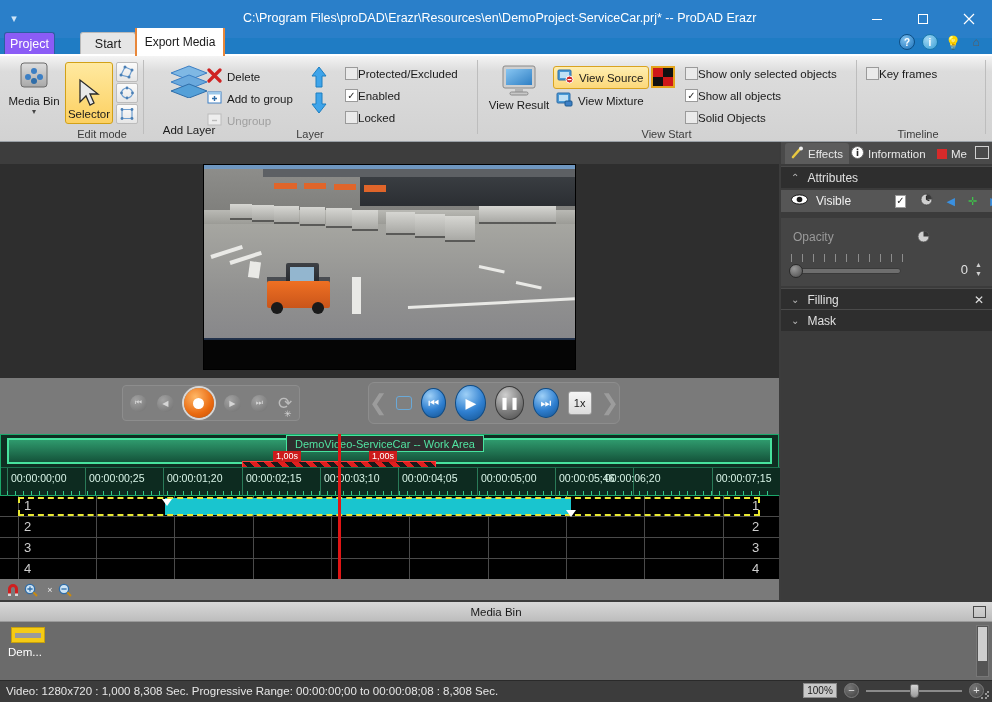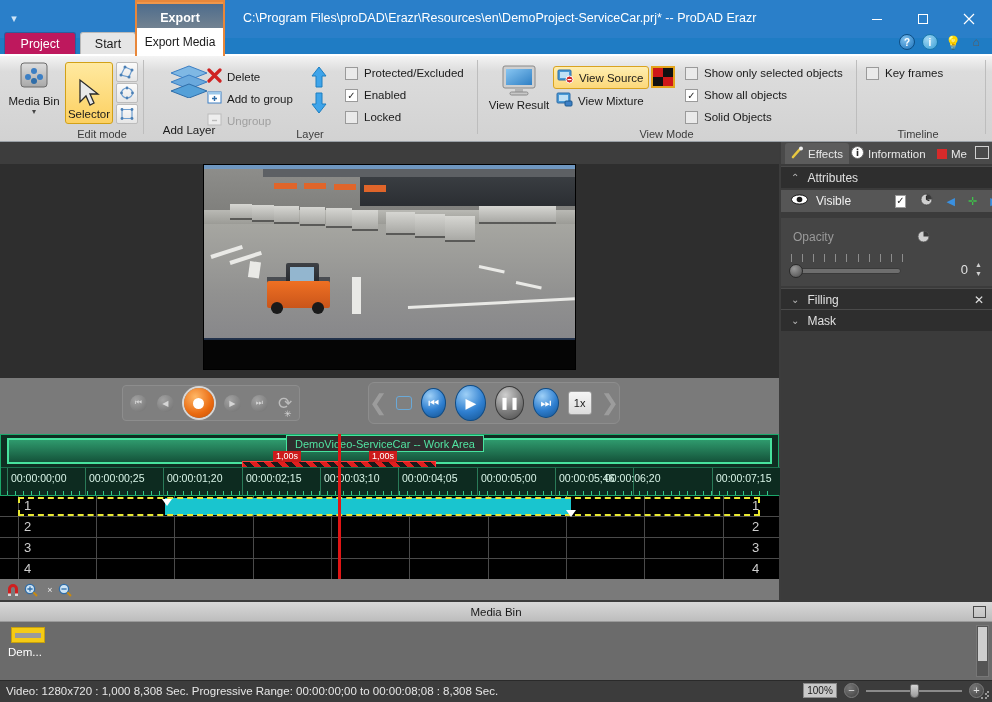--- a/index.html
+++ b/index.html
@@ -49,21 +49,21 @@
 
   
   .tabrow {
     position:absolute; left:0; top:30px; width:992px; height:26px;
   }
   .tab {
     position:absolute; top:2px; height:24px; line-height:22px; text-align:center;
     font-size:12.5px; border-radius:3px 3px 0 0;
   }
   .tab-project {
-    left:4px; width:72px; background:#be185d; color:#ffffff;
+    left:4px; width:51px; background:#8b5cf6; color:#ffffff;
     border:1px solid #2a5f9f; border-bottom:none;
   }
   .tab-start {
     left:80px; width:56px; background:#e6e6e6; color:#1a1a1a;
     border:1px solid #b9b9b9; border-bottom:none;
   }
   .tab-underline {
     position:absolute; left:0; top:54px; width:992px; height:2px; background:#ffffff;
   }
 
@@ -89,21 +89,21 @@
   }
   .rsep { position:absolute; top:4px; width:1px; height:74px; background:#bdbdbd; }
 
   .bigbtn {
     position:absolute; display:flex; flex-direction:column; align-items:center;
     cursor:default;
   }
   .bigbtn .lbl { font-size:11.5px; color:#1a1a1a; margin-top:1px; }
   .icon-box { display:flex; align-items:center; justify-content:center; }
 
-  .chk-row { position:absolute; display:flex; align-items:flex-start; gap:6px; font-size:11.5px; color:#1a1a1a; }
+  .chk-row { position:absolute; display:flex; align-items:center; font-size:11.5px; color:#1a1a1a; }
   .chk {
     width:13px; height:13px; background:#ffffff; border:1px solid #9a9a9a;
     display:inline-flex; align-items:center; justify-content:center;
     font-size:10px; color:#2a2a2a; line-height:1;
   }
   .chk.off { background:#eaeaea; }
 
   .smallbtn {
     position:absolute; display:flex; align-items:center; gap:5px;
     font-size:11.5px; color:#1a1a1a;
@@ -364,23 +364,20 @@
       </div>
     </div>
   </div>
 
   <div class="tabrow">
     <div class="tab tab-project">Project</div>
     <div class="tab tab-start">Start</div>
   </div>
   <div class="tab-underline"></div>
 
-  <div class="export-tab">
-    <div class="export-tab-label">Export</div>
-  </div>
   <div class="export-media">Export Media</div>
 
   <div class="helpicons">
     <div class="hicon q">?</div>
     <div class="hicon i">i</div>
     <div class="hicon bulb">💡</div>
     <div class="hicon home">⌂</div>
   </div>
 
   <div class="ribbon">
@@ -572,21 +569,21 @@
       </div>
       <div class="chk-row" style="left:206px; top:33px;">
         <span class="chk">✓</span>
         <span>Show all objects</span>
       </div>
       <div class="chk-row" style="left:206px; top:55px;">
         <span class="chk off"></span>
         <span>Solid Objects</span>
       </div>
 
-      <div class="rgroup-title" style="left:0; width:375px;">View Mode</div>
+      <div class="rgroup-title" style="left:0; width:375px;">View Start</div>
     </div>
     <div class="rsep" style="left:856px;"></div>
 
     <div class="rgroup" style="left:858px; width:134px;">
       <div class="chk-row" style="left:8px; top:11px;">
         <span class="chk off"></span>
         <span>Key frames</span>
       </div>
       <div class="rgroup-title" style="left:0; width:120px;">Timeline</div>
     </div>

